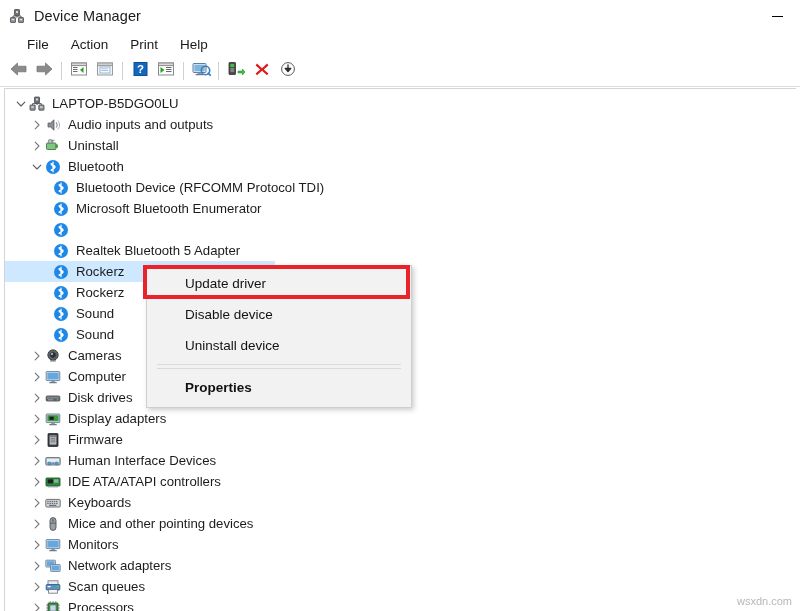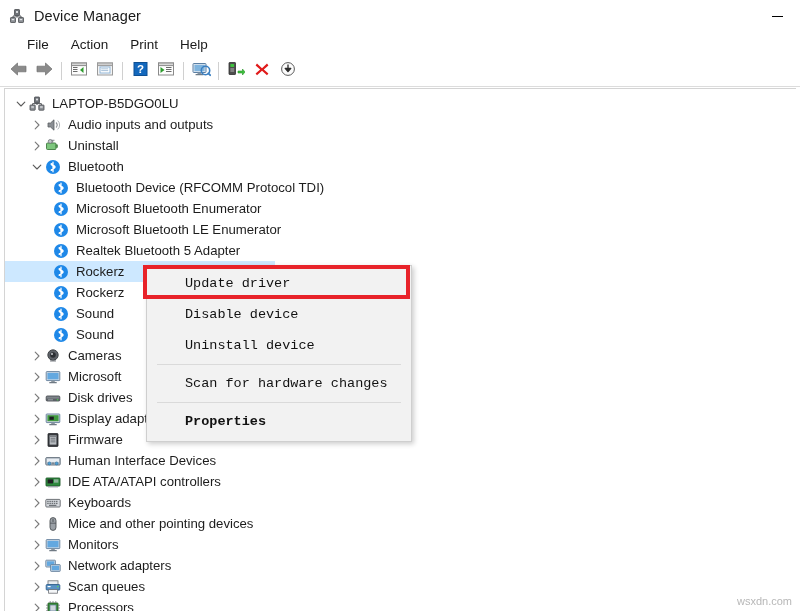--- a/index.html
+++ b/index.html
@@ -169,21 +169,20 @@
     z-index: 50;
     padding: 2px 0 4px 0;
   }
   .ctxitem {
     height: 31px;
     display: flex;
     align-items: center;
     padding-left: 38px;
     font-size: 13.5px;
     color: #121212;
-    font-family: Liberation Mono, monospace;
   }
   .ctxitem.bold { font-weight: bold; }
   .ctxsep {
     height: 1px;
     background: #dadada;
     margin: 3px 10px 3px 10px;
   }
   .redbox {
     position: absolute;
     left: 143px;
@@ -425,21 +424,20 @@
             <circle cx="8" cy="8" r="7" fill="#1e88e8"></circle>
             <path d="M6.2 4.6 L10 7.6 L6.2 11 M8 3.2 L8 12.8 M6.2 11.4 L10 8.4 L6.2 5.4" fill="none" stroke="#ffffff" stroke-width="1.25" stroke-linejoin="round" stroke-linecap="round"></path>
           </svg></div>
         <div class="lbl">Microsoft Bluetooth Enumerator</div>
       </div>
       <div class="row d2">
         <div class="ico"><svg viewBox="0 0 16 16" width="16" height="16">
             <circle cx="8" cy="8" r="7" fill="#1e88e8"></circle>
             <path d="M6.2 4.6 L10 7.6 L6.2 11 M8 3.2 L8 12.8 M6.2 11.4 L10 8.4 L6.2 5.4" fill="none" stroke="#ffffff" stroke-width="1.25" stroke-linejoin="round" stroke-linecap="round"></path>
           </svg></div>
-        <div class="lbl">Microsoft Bluetooth LE Enumerator</div>
       </div>
       <div class="row d2">
         <div class="ico"><svg viewBox="0 0 16 16" width="16" height="16">
             <circle cx="8" cy="8" r="7" fill="#1e88e8"></circle>
             <path d="M6.2 4.6 L10 7.6 L6.2 11 M8 3.2 L8 12.8 M6.2 11.4 L10 8.4 L6.2 5.4" fill="none" stroke="#ffffff" stroke-width="1.25" stroke-linejoin="round" stroke-linecap="round"></path>
           </svg></div>
         <div class="lbl">Realtek Bluetooth 5 Adapter</div>
       </div>
       <div class="row d2 selected">
         <div class="row-hl" style="width: 270px;"></div>
@@ -490,21 +488,21 @@
           <svg viewBox="0 0 12 12" width="12" height="12">
             <path d="M4.2 2.2 L8 6 L4.2 9.8" fill="none" stroke="#7a7a7a" stroke-width="1.1" stroke-linecap="round" stroke-linejoin="round"></path>
           </svg>
         </div>
         <div class="ico"><svg viewBox="0 0 16 16" width="16" height="16">
             <rect x="1.2" y="2.6" width="13.6" height="9" rx="0.7" fill="#d8dee5" stroke="#5f7c99" stroke-width="0.9"></rect>
             <rect x="2.4" y="3.8" width="11.2" height="6.6" fill="#63a8e0"></rect>
             <rect x="6.2" y="11.6" width="3.6" height="1.6" fill="#8c969f"></rect>
             <rect x="4.2" y="13.1" width="7.6" height="1.2" rx="0.4" fill="#6f7a84"></rect>
           </svg></div>
-        <div class="lbl">Microsoft</div>
+        <div class="lbl">Computer</div>
       </div>
       <div class="row d1">
         <div class="chev">
           <svg viewBox="0 0 12 12" width="12" height="12">
             <path d="M4.2 2.2 L8 6 L4.2 9.8" fill="none" stroke="#7a7a7a" stroke-width="1.1" stroke-linecap="round" stroke-linejoin="round"></path>
           </svg>
         </div>
         <div class="ico"><svg viewBox="0 0 16 16" width="16" height="16">
             <rect x="1.2" y="6" width="13.6" height="5" rx="1" fill="#7f858b" stroke="#4a4e53" stroke-width="0.9"></rect>
             <rect x="1.2" y="8.6" width="13.6" height="2.4" fill="#5c6167"></rect>
@@ -666,19 +664,18 @@
         <div class="lbl">Processors</div>
       </div>
     </div>
 </div>
 
 <div class="ctxmenu">
     <div class="ctxitem">Update driver</div>
     <div class="ctxitem">Disable device</div>
     <div class="ctxitem">Uninstall device</div>
     <div class="ctxsep"></div>
-    <div class="ctxitem">Scan for hardware changes</div>
     <div class="ctxsep"></div>
     <div class="ctxitem bold">Properties</div>
   </div>
 <div class="redbox" style="border-color: rgb(232, 35, 42);"></div>
 
 <div class="watermark">wsxdn.com</div>
 
 </body></html>

